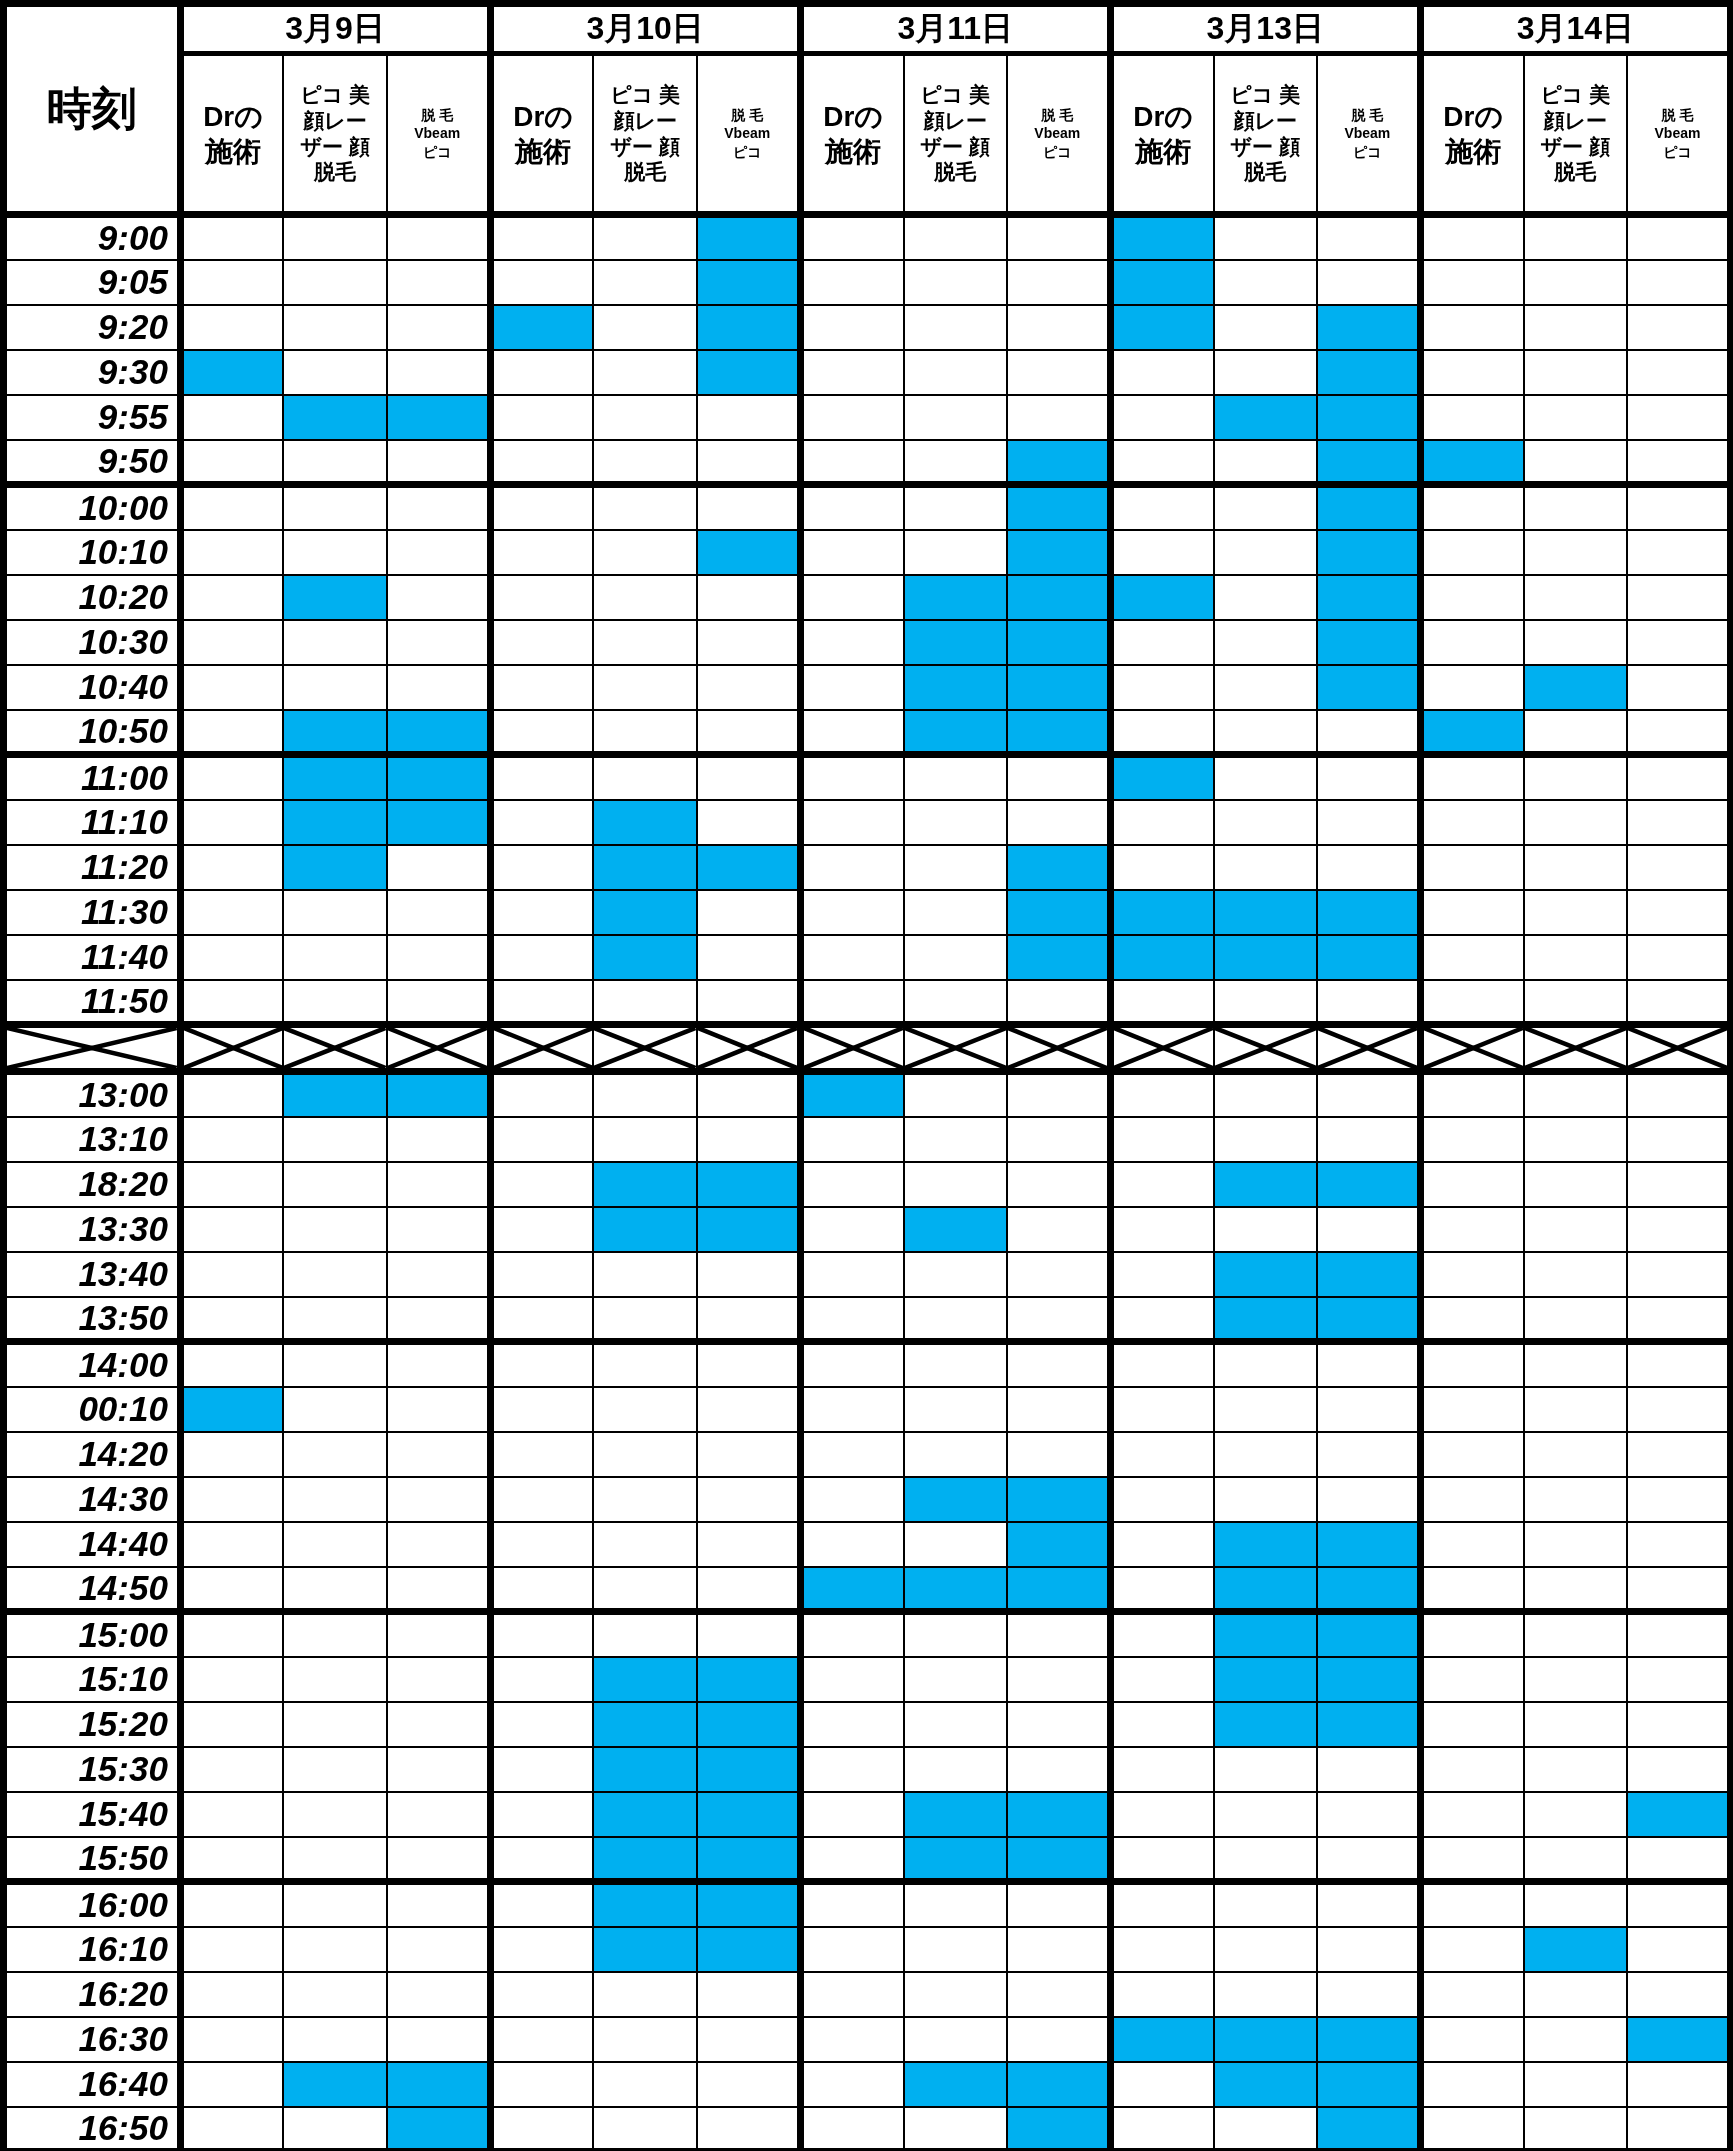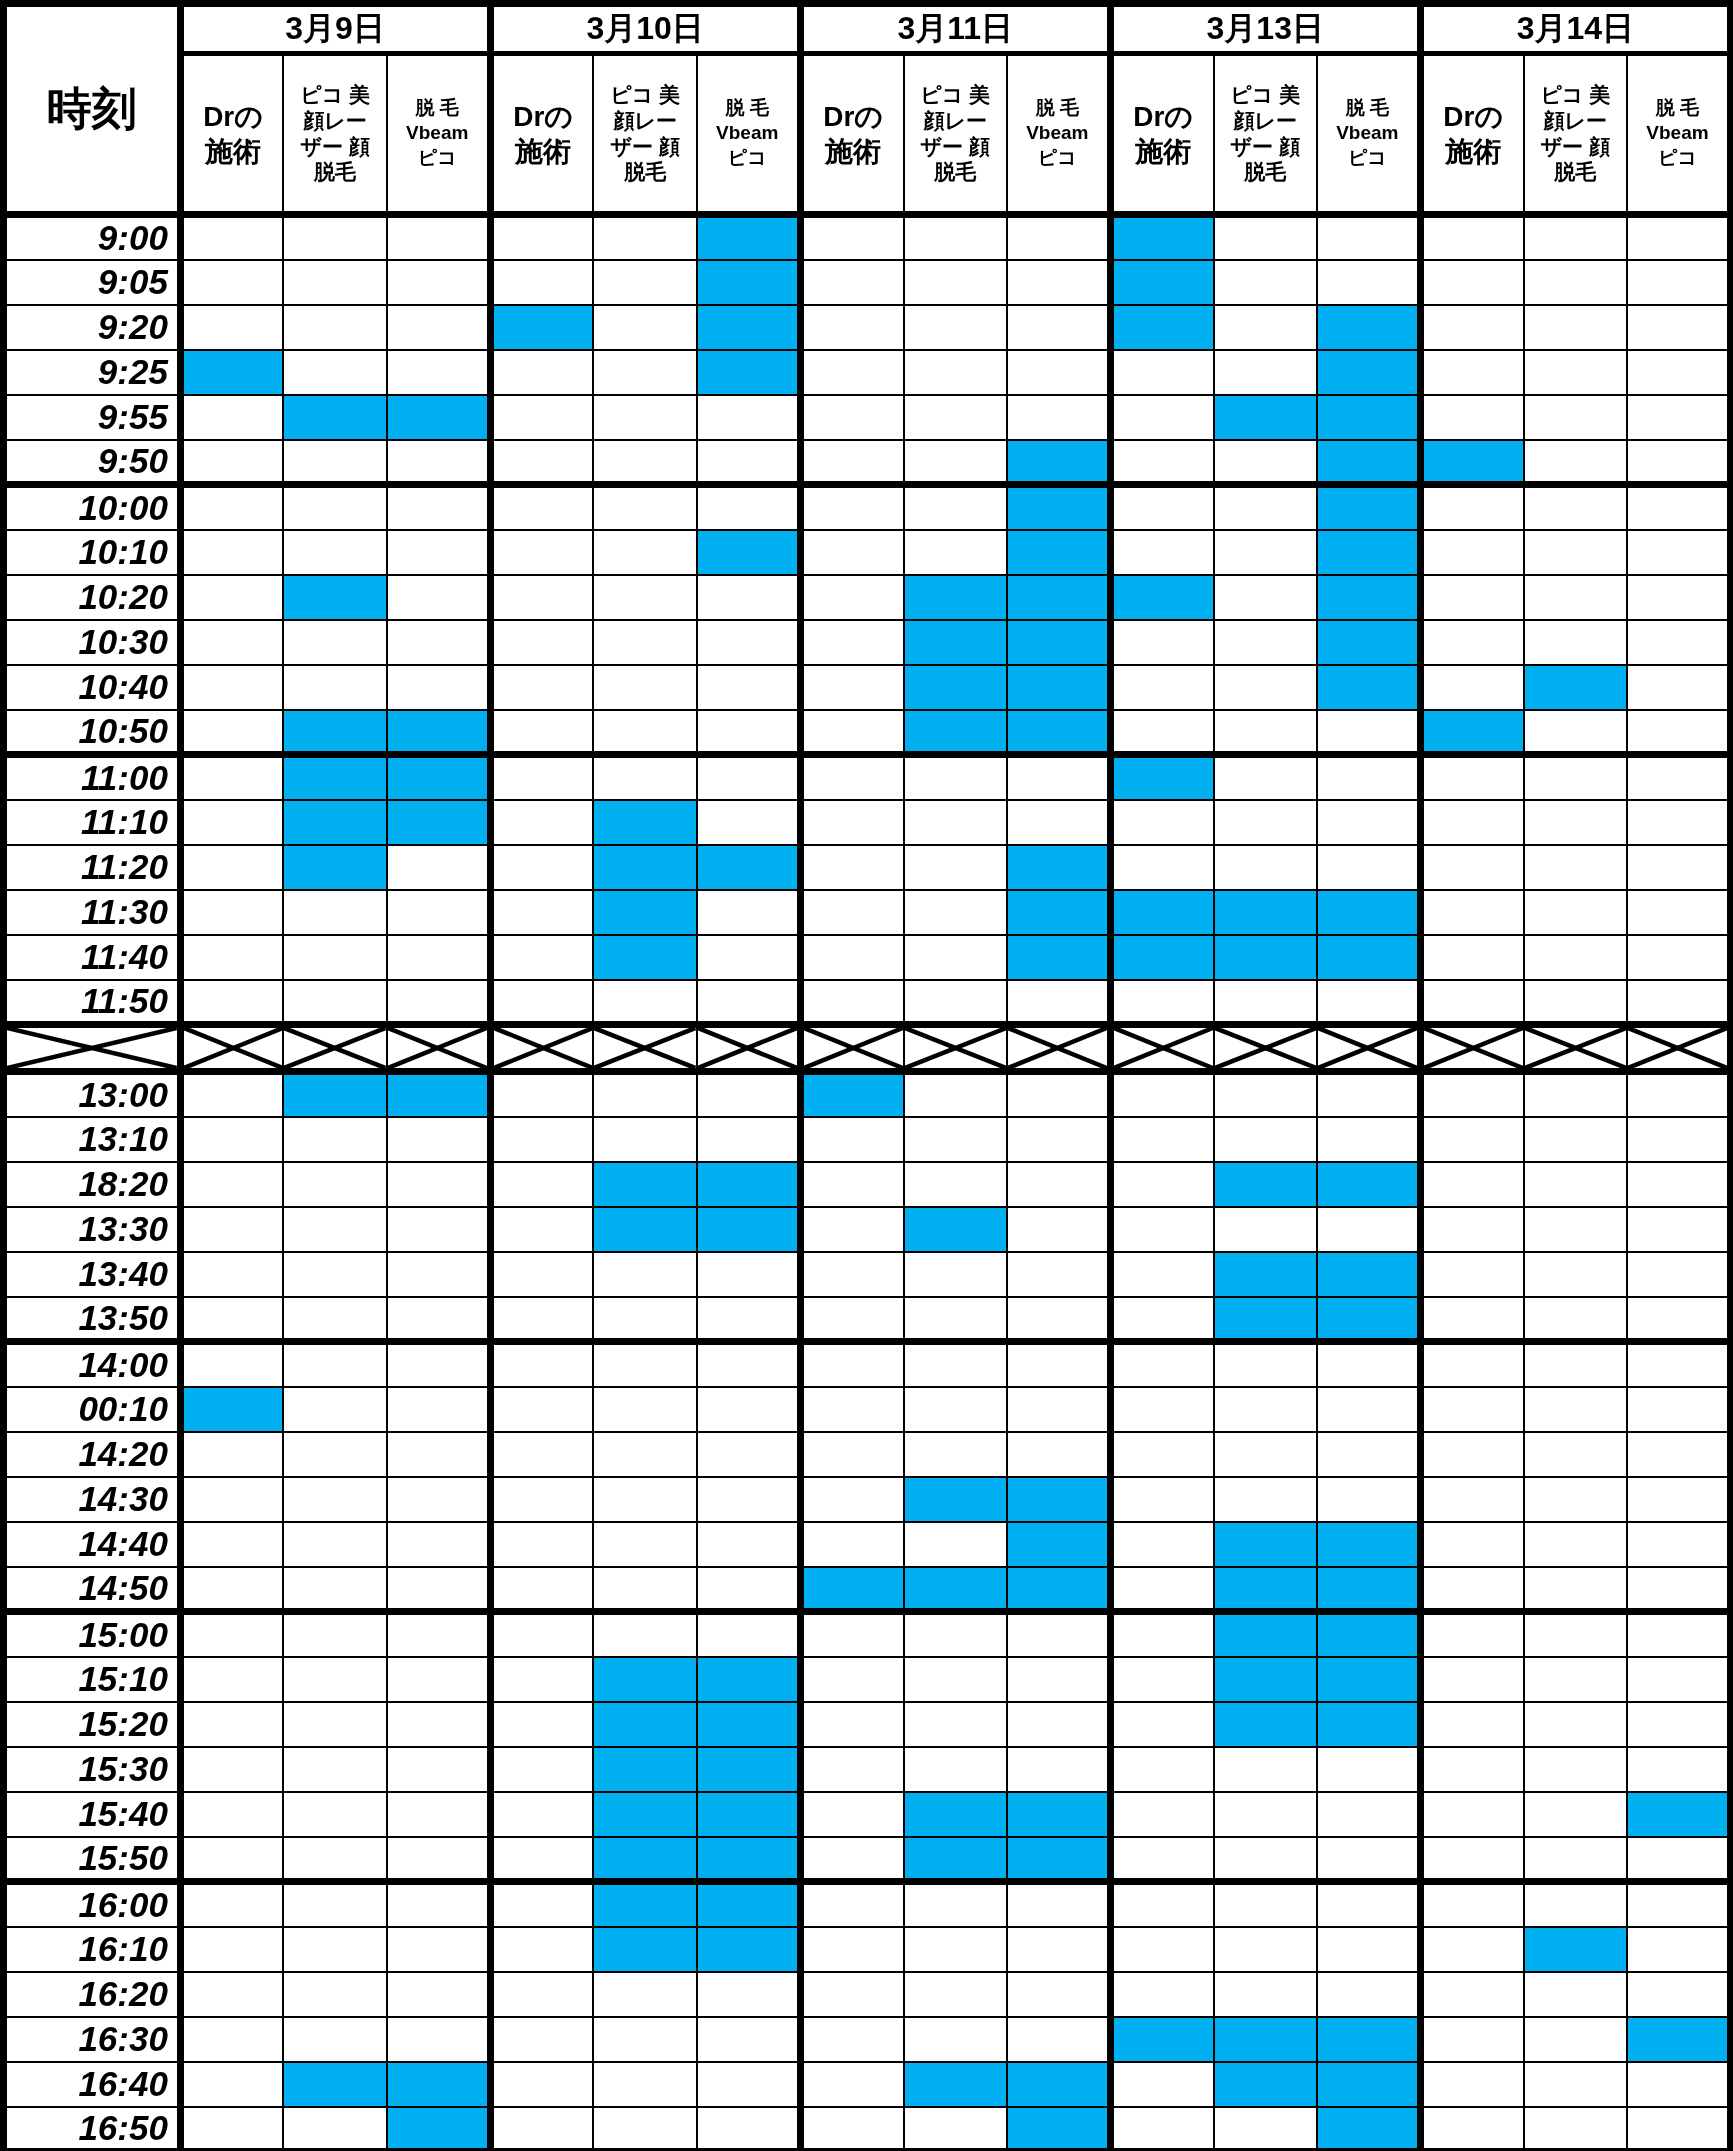--- a/index.html
+++ b/index.html
@@ -15,21 +15,21 @@
   
   tr.date-row{height:41px;}
   td.corner{border-bottom-width:7px;border-right-width:7px;text-align:center;
             vertical-align:middle;font-size:45px;}
   td.date{border-bottom-width:5.2px;text-align:center;vertical-align:middle;font-size:32px;}
   tr.sub-row{height:161px;}
   td.sub{border-bottom-width:7px;text-align:center;vertical-align:middle;
          white-space:pre-line;}
   td.sub.c1{font-size:28px;line-height:1.25;}
   td.sub.c2{font-size:21px;line-height:1.22;}
-  td.sub.c3{font-size:19px;line-height:1.3;}
+  td.sub.c3{font-size:14px;line-height:1.3;}
   
   tr.body{height:45px;font-style:italic;}
   tr.hrtop td{border-top-width:7px;}
   td.tlabel{text-align:right;vertical-align:middle;font-size:35px;padding-right:8.7px;}
   tr.break-row{height:45px;}
   tr.break-row td{border-top-width:7px;border-bottom-width:7px;}
   td.xcell{position:relative;}
   td.xcell svg{display:block;width:100%;height:40px;}
 </style>
 </head>
@@ -162,21 +162,21 @@
           <td class=""></td>
           <td class="bR"></td>
           <td class="" style="background: rgb(0, 176, 240);"></td>
           <td class=""></td>
           <td class="bR" style="background: rgb(0, 176, 240);"></td>
           <td class=""></td>
           <td class=""></td>
           <td class="bR"></td>
         </tr>
         <tr class="body">
-          <td class="tlabel bR">9:25</td>
+          <td class="tlabel bR">9:30</td>
           <td class="" style="background: rgb(0, 176, 240);"></td>
           <td class=""></td>
           <td class="bR"></td>
           <td class=""></td>
           <td class=""></td>
           <td class="bR" style="background: rgb(0, 176, 240);"></td>
           <td class=""></td>
           <td class=""></td>
           <td class="bR"></td>
           <td class=""></td>

